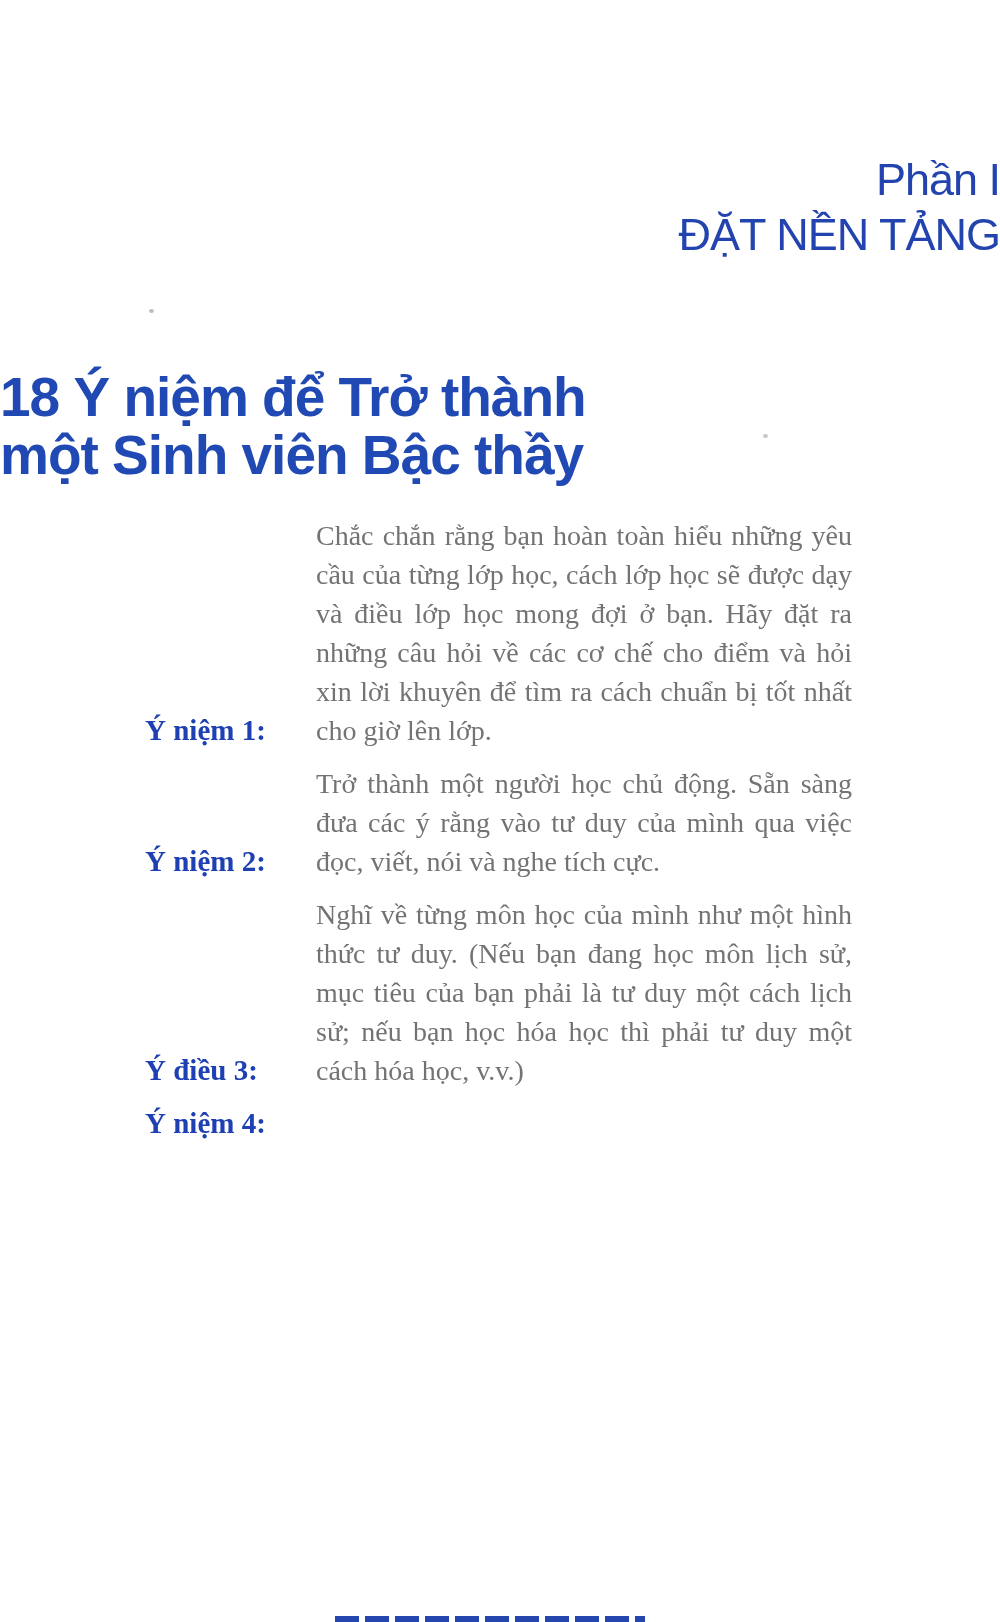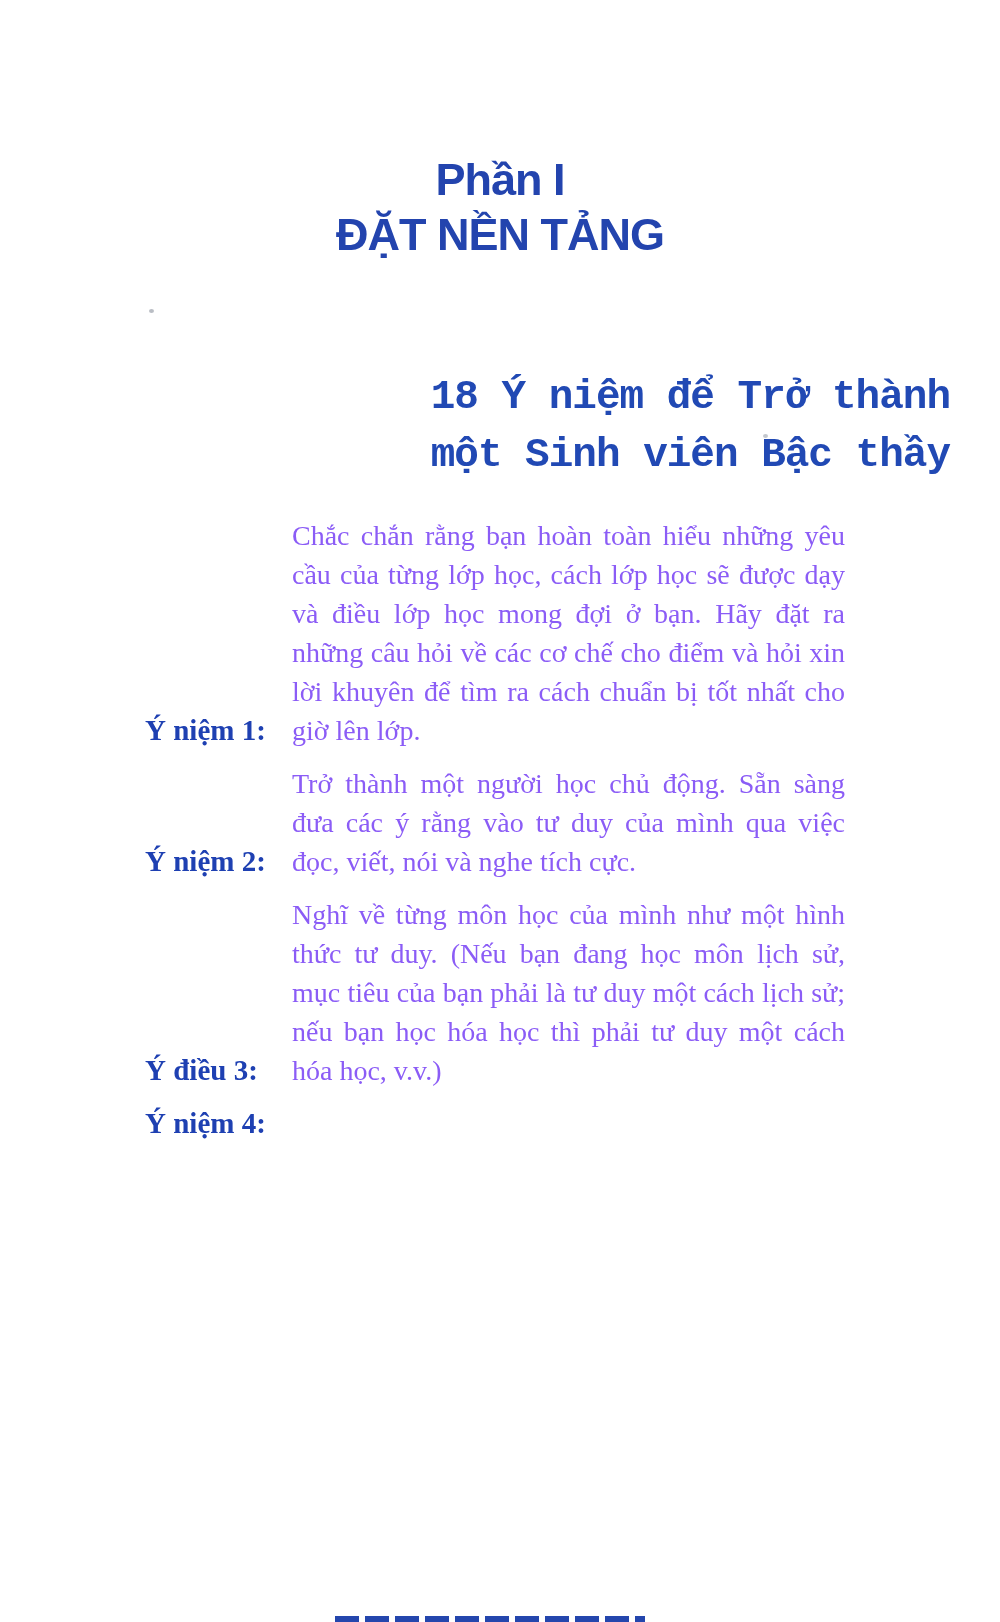--- a/index.html
+++ b/index.html
@@ -11,38 +11,38 @@
     background: #ffffff;
     overflow: hidden;
     font-family: "Liberation Serif", serif;
   }
 
   .part-heading {
     position: absolute;
     top: 152px;
     left: 0;
     width: 1000px;
-    text-align: center;
+    text-align: right;
     font-family: "Liberation Sans", sans-serif;
-    font-weight: bold;
+    font-weight: normal;
     font-size: 45px;
     line-height: 55px;
     letter-spacing: -1px;
     color: #2344ae;
   }
 
   .chapter-title {
     position: absolute;
     top: 368px;
     left: 0;
     width: 950px;
-    text-align: right;
-    font-family: Liberation Mono, monospace;
+    text-align: left;
+    font-family: Liberation Sans, sans-serif;
     font-weight: bold;
-    font-size: 41px;
+    font-size: 55px;
     line-height: 58px;
     letter-spacing: -1px;
     color: #2149b4;
   }
 
   .concepts {
     position: absolute;
     top: 516px;
     left: 145px;
     width: 707px;
@@ -61,23 +61,24 @@
     font-size: 29px;
     line-height: 39px;
     color: #1e40b2;
     white-space: nowrap;
   }
 
   .concept-text {
     width: 553px;
     font-size: 28px;
     line-height: 39px;
-    color: #8b5cf6;
+    color: #737373;
     text-align: justify;
     text-justify: inter-word;
+    margin-left: 24px;
   }
 
   
   .speck-1 {
     position: absolute;
     left: 149px; top: 309px;
     width: 5px; height: 4px;
     background: #b9bdc4;
     border-radius: 50%;
   }

